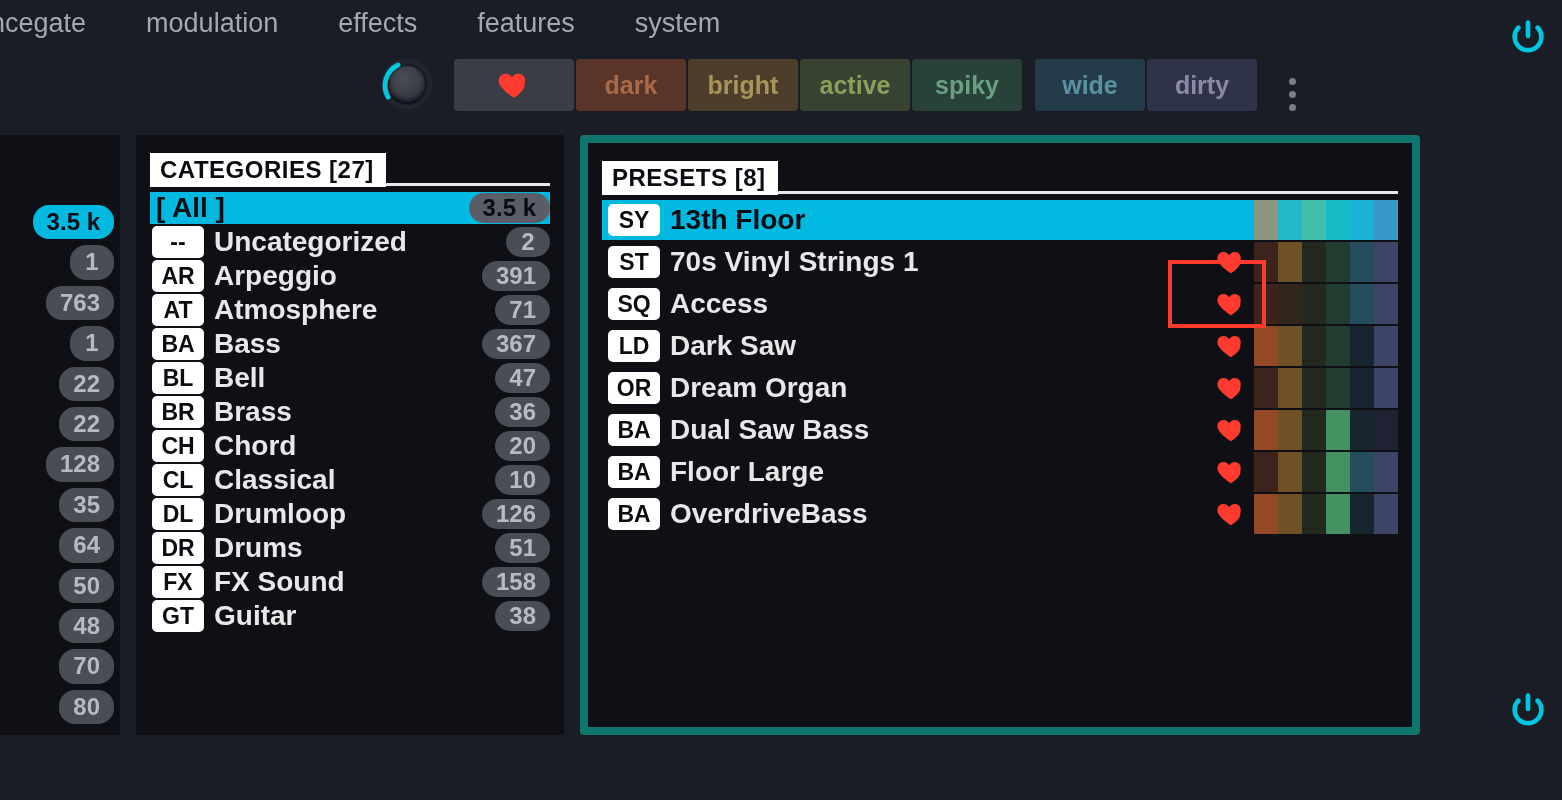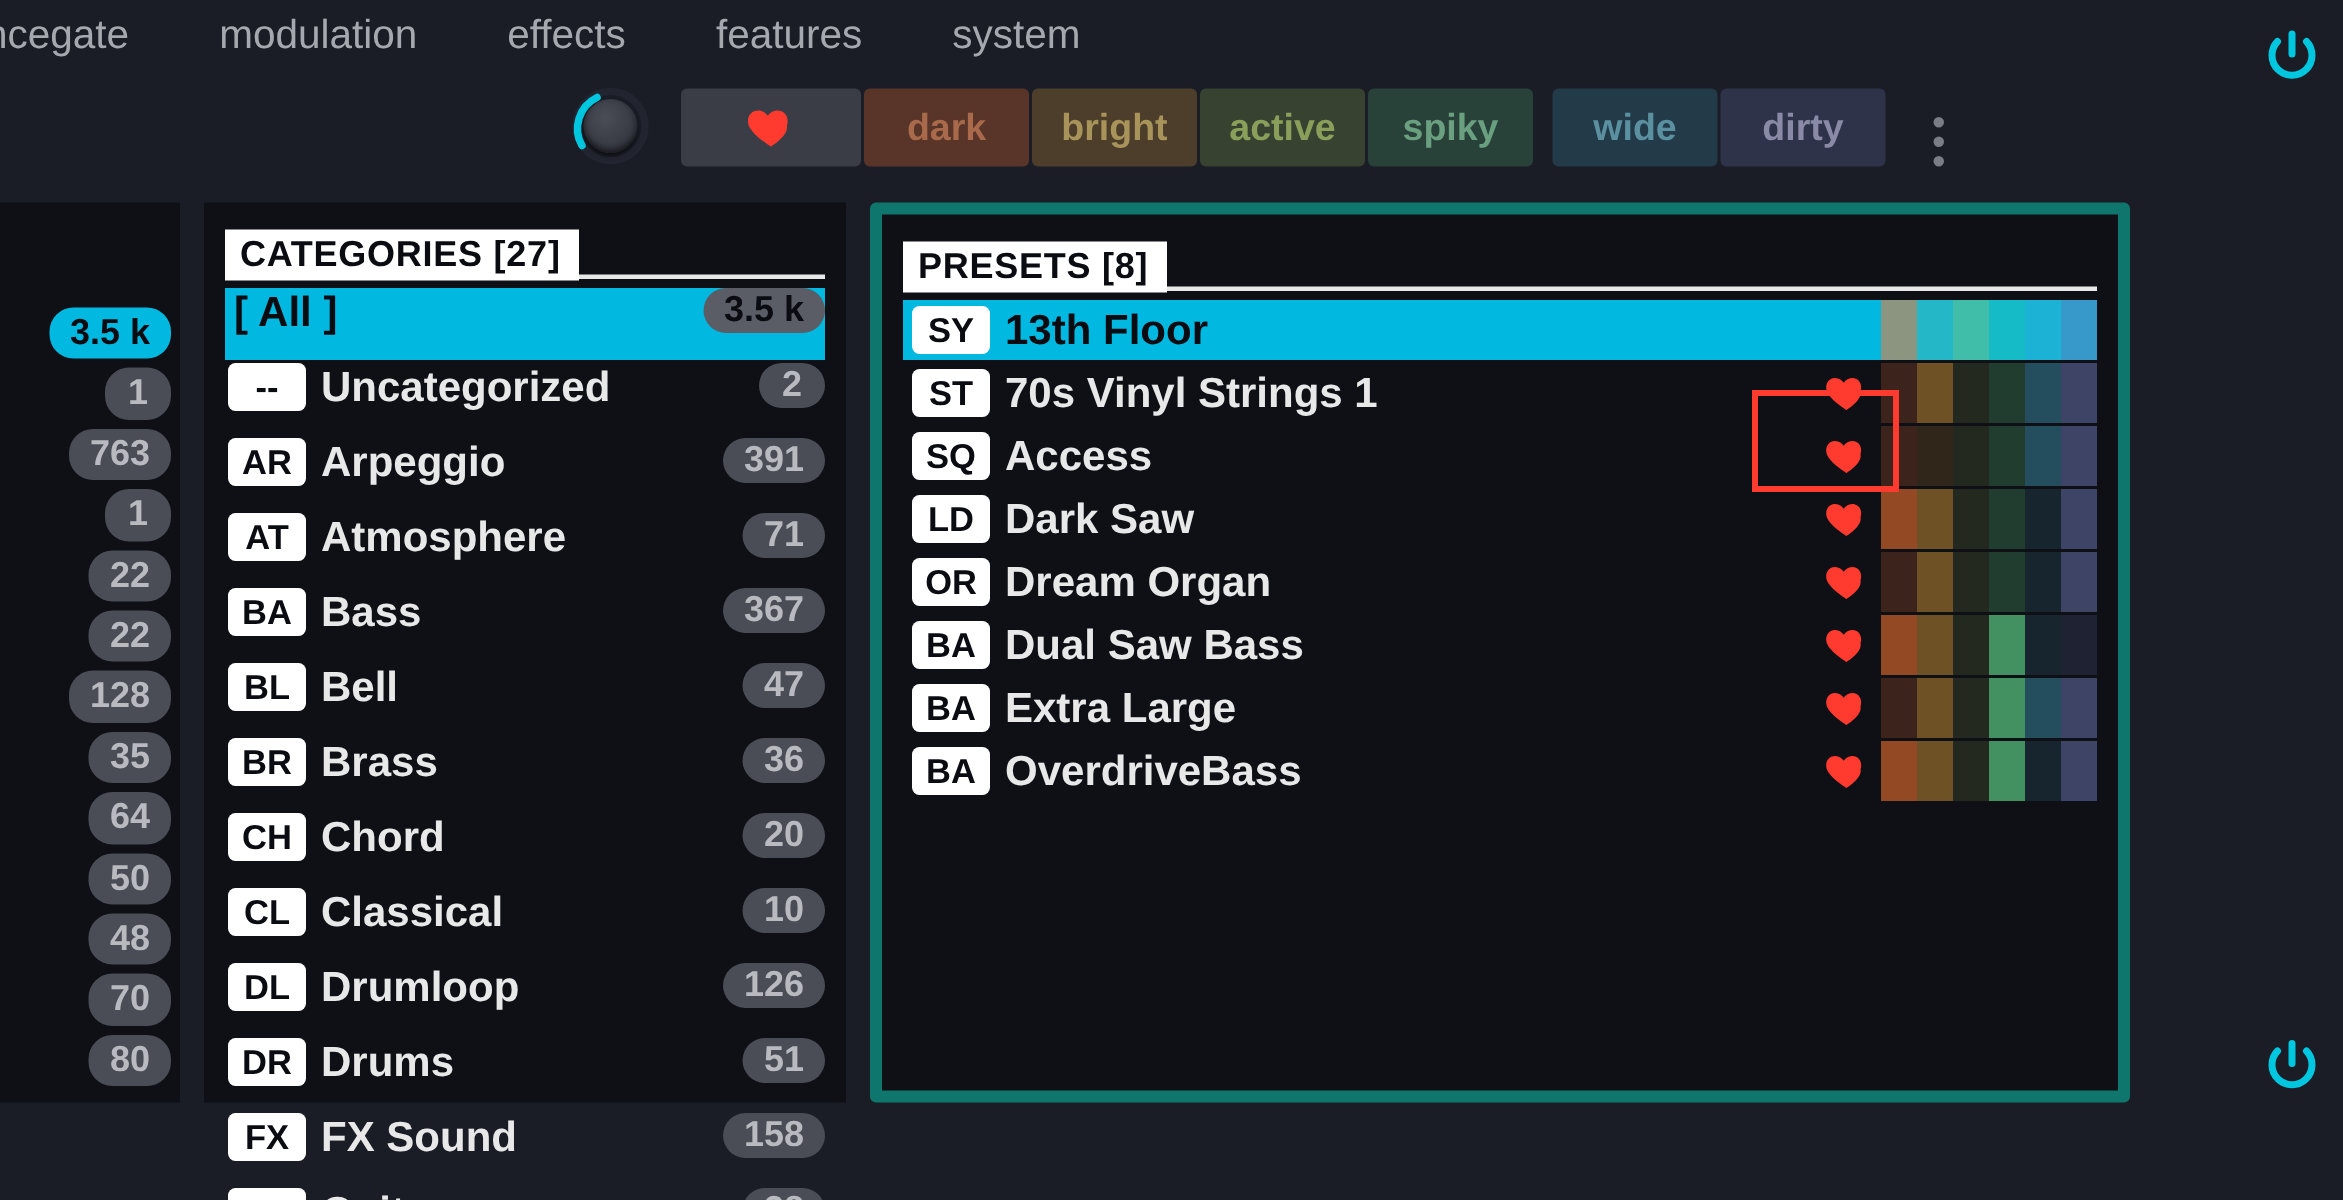--- a/index.html
+++ b/index.html
@@ -165,22 +165,22 @@
 
   .list {
     padding: 6px 14px 0 14px;
     display: flex;
     flex-direction: column;
     gap: 2px;
   }
 
   .row {
     display: flex;
-    align-items: flex-start;
-    height: 48px;
+    align-items: center;
+    height: 32px;
     font-size: 28px;
     font-weight: 700;
     position: relative;
   }
   .row.active { background: #00b8e0; color: #0a0c12; }
   .row .code {
     width: 52px;
     height: 32px;
     border-radius: 5px;
     background: #ffffff;
@@ -493,21 +493,21 @@
             <div class="sw sw-dark"></div>
             <div class="sw sw-bright"></div>
             <div class="sw sw-active dim"></div>
             <div class="sw sw-spiky"></div>
             <div class="sw sw-wide dim"></div>
             <div class="sw sw-dirty dim"></div>
           </div>
         </div>
         <div class="prow">
           <span class="code">BA</span>
-          <span class="plabel">Extra Large</span>
+          <span class="plabel">Floor Large</span>
           <span class="heart">
             <svg viewBox="0 0 24 24" fill="#ff3b2f">
               <path d="M12 21s-8.5-5.1-10.5-10C.3 7.3 2.4 4 6 4c2.1 0 3.6 1.2 4.5 2.5C11.4 5.2 12.9 4 15 4c3.6 0 5.7 3.3 4.5 7C20.5 15.9 12 21 12 21z"></path>
             </svg>
           </span>
           <div class="swatches">
             <div class="sw sw-dark dim"></div>
             <div class="sw sw-bright"></div>
             <div class="sw sw-active dim"></div>
             <div class="sw sw-spiky"></div>

